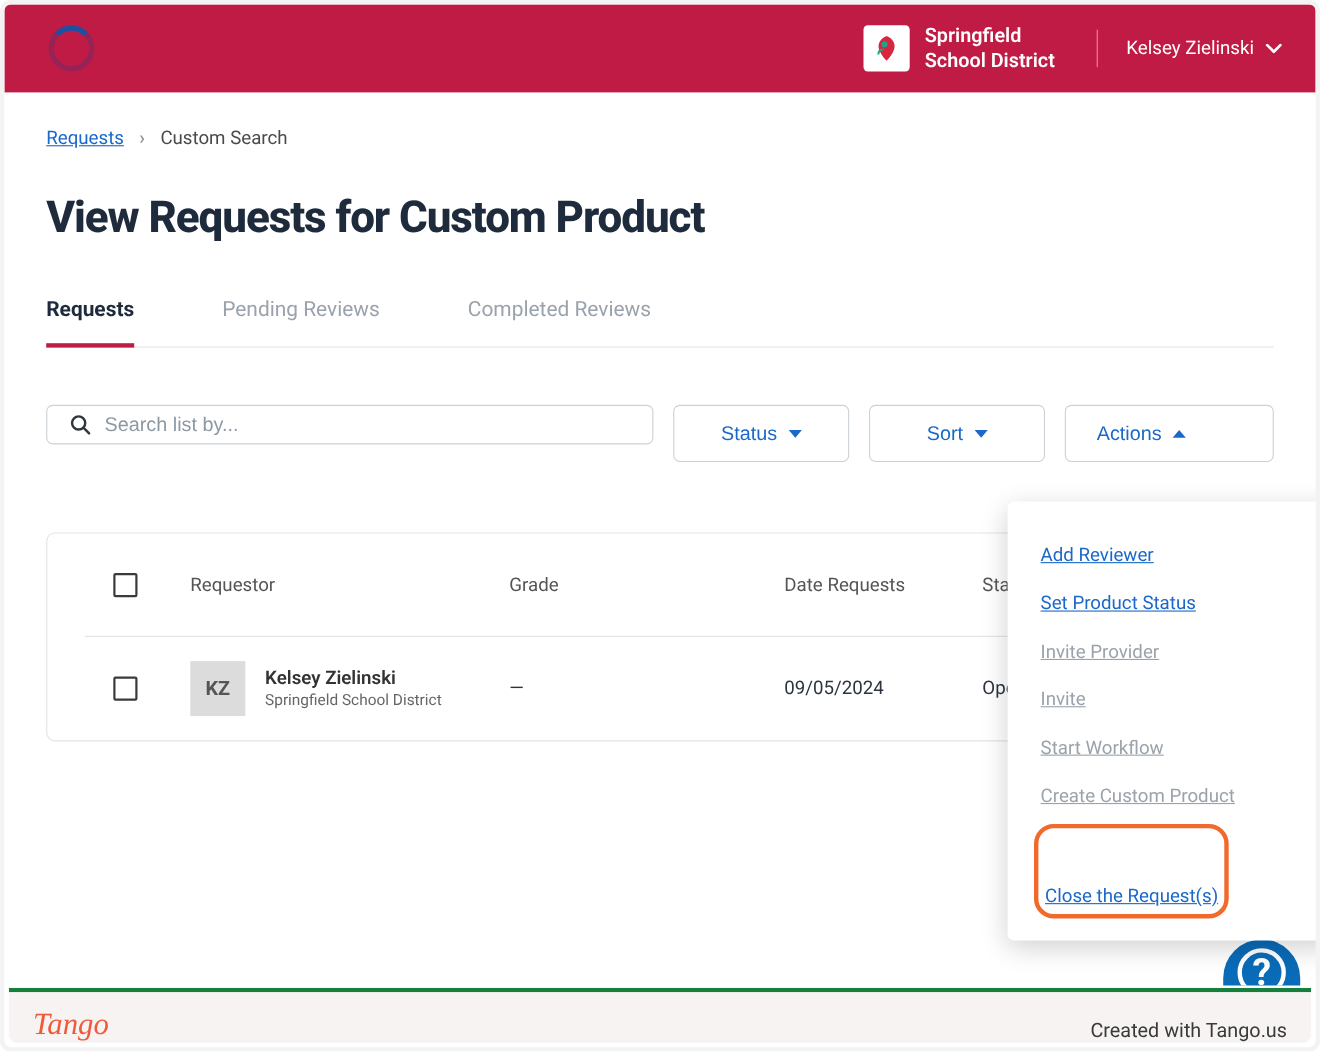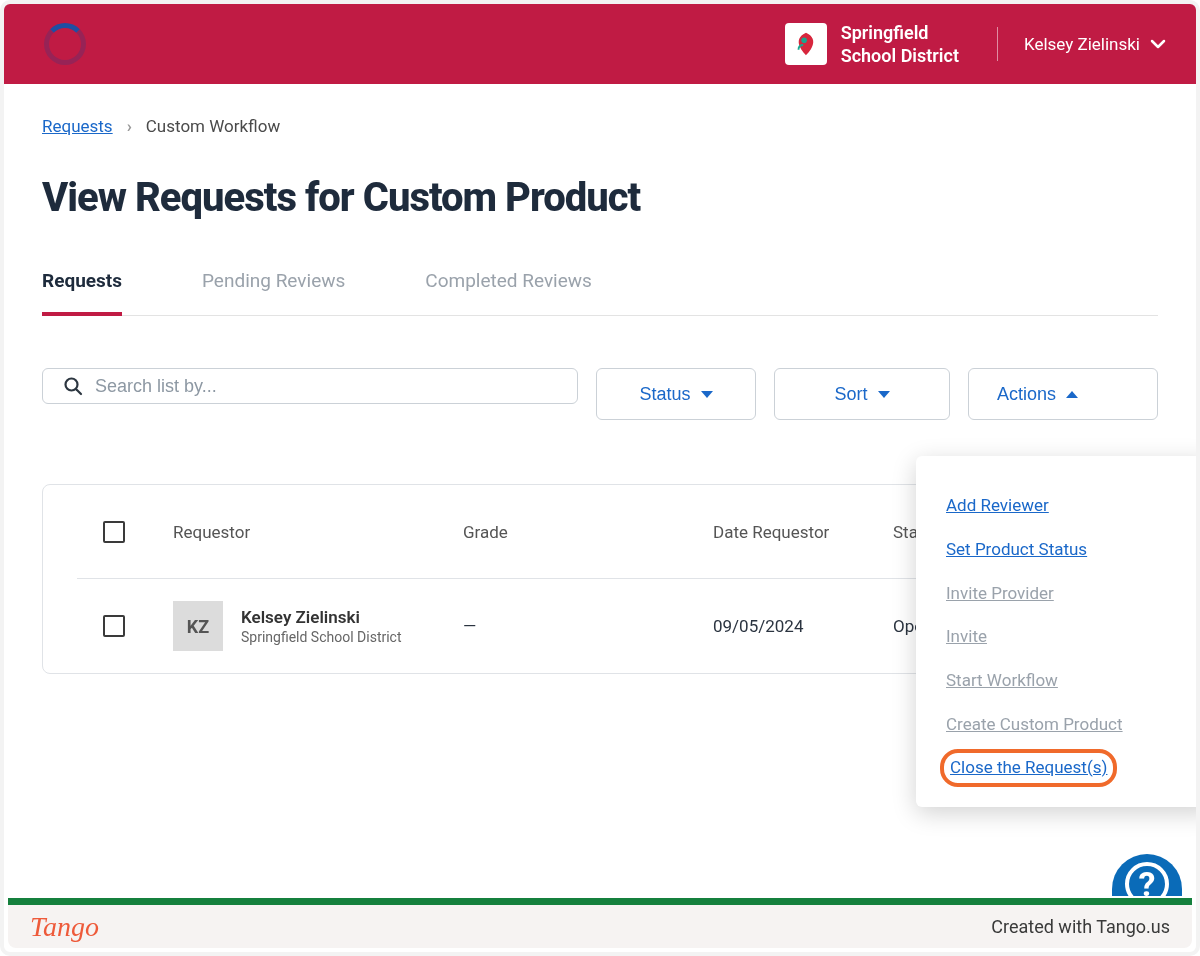--- a/index.html
+++ b/index.html
@@ -154,21 +154,21 @@
       border-right: 6px solid transparent;
       border-top: 7px solid #1a68c9;
     }
     .btn .tri-up {
       width: 0; height: 0;
       border-left: 6px solid transparent;
       border-right: 6px solid transparent;
       border-bottom: 7px solid #1a68c9;
     }
     .btn.status { width: 160px; justify-content: center; }
-    .btn.sort { width: 176px; justify-content: center; }
+    .btn.sort { width: 160px; justify-content: center; }
     .btn.actions { width: 190px; justify-content: flex-start; }
 
     
     .table-wrap {
       margin-top: 64px;
       border: 1px solid #e0e3e7;
       border-radius: 8px;
       overflow: visible;
       padding-left: 34px;
     }
@@ -231,21 +231,21 @@
     .dropdown-item.disabled { color: #9aa2ab; }
     .highlight-ring {
       border: 4px solid #f06a2b;
       border-radius: 18px;
       padding: 3px 6px;
       display: inline-block;
       margin-left: 24px;
       margin-top: 2px;
       margin-bottom: 2px;
     }
-    .highlight-ring .dropdown-item { padding: 0; }
+    .highlight-ring .dropdown-item { padding: 0; margin-top: 48px; }
 
     
     .help-fab {
       position: absolute;
       right: 14px; bottom: 56px;
       width: 70px; height: 42px;
       background: #0a6bb8;
       border-top-left-radius: 40px;
       border-top-right-radius: 40px;
       display: flex;
@@ -262,23 +262,23 @@
        display: flex; align-items: center; justify-content: center;
        transform: translateY(10px);
     }
 
     
     .footer {
       position: absolute;
       left: 4px; right: 4px; bottom: 4px;
       height: 50px;
       background: #f6f3f2;
-      border-top: 7px solid #15803d;
-      display: flex;
-      align-items: center;
+      border-top: 4px solid #15803d;
+      display: flex;
+      align-items: flex-end;
       justify-content: space-between;
       padding: 0 22px;
       font-size: 18px;
       color: #3a3a3a;
       border-bottom-left-radius: 8px;
       border-bottom-right-radius: 8px;
     }
     .footer .tango-logo {
       font-family: "Brush Script MT", cursive;
       color: #ee5a3a;
@@ -313,21 +313,21 @@
       <svg class="chevron-down" viewBox="0 0 16 16">
           <path d="M2 5 L8 11 L14 5" stroke="#fff" stroke-width="2.5" fill="none" stroke-linecap="round" stroke-linejoin="round"></path>
         </svg>
     </div>
   </div>
 
   <div class="content">
     <div class="breadcrumb">
       <a>Requests</a>
       <span class="breadcrumb-chevron">›</span>
-      <span>Custom Workflow</span>
+      <span>Custom Search</span>
     </div>
 
     <h1 class="page-title">View Requests for Custom Product</h1>
 
     <div class="tabs">
       <div class="tab active">Requests</div>
       <div class="tab">Pending Reviews</div>
       <div class="tab">Completed Reviews</div>
     </div>
 
@@ -353,21 +353,21 @@
       </button>
     </div>
 
     <div class="table-wrap">
       <div class="thead">
         <div>
             <div class="cb"></div>
           </div>
         <div>Requestor</div>
         <div>Grade</div>
-        <div>Date Requestor</div>
+        <div>Date Requests</div>
         <div>Status</div>
       </div>
       <div class="trow">
         <div>
             <div class="cb"></div>
           </div>
         <div class="requestor-cell">
           <div class="avatar">KZ</div>
           <div>
             <div class="req-name">Kelsey Zielinski</div>

